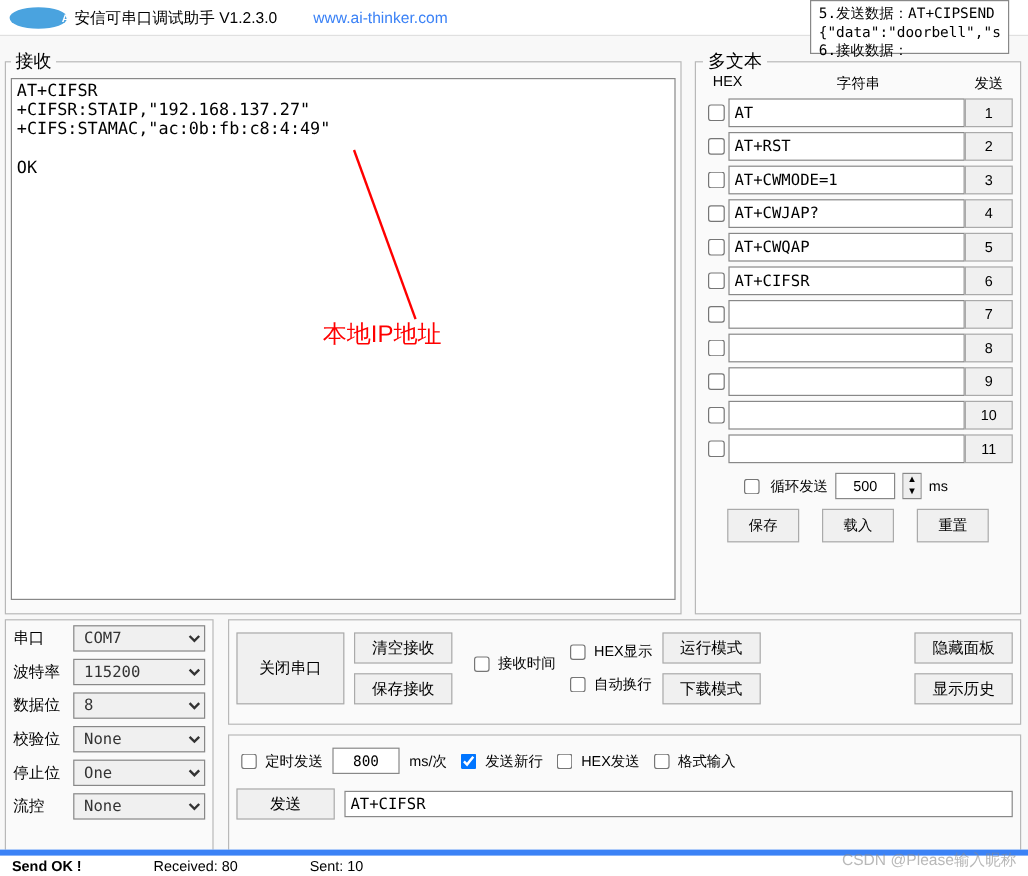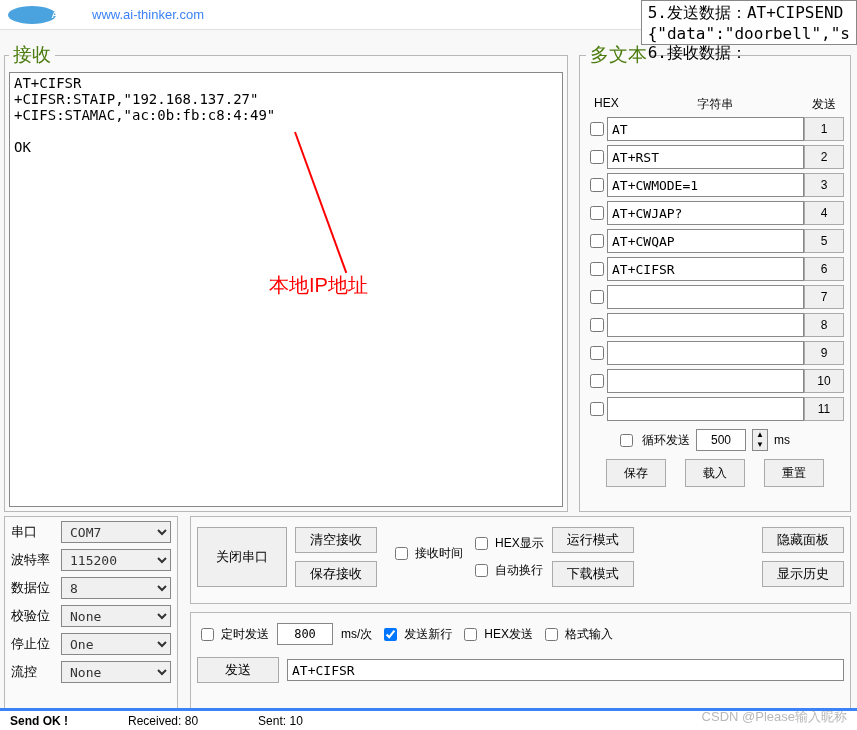--- a/index.html
+++ b/index.html
@@ -3,34 +3,34 @@
 <meta charset="utf-8">
 <style>
 * { box-sizing: border-box; font-family: "Microsoft YaHei", "SimSun", Arial, sans-serif; font-size: 12px; }
 body { margin: 0; background: #f8f8f8; width: 857px; height: 730px; overflow: hidden; }
 .titlebar { background: #fff; height: 30px; display: flex; align-items: center; padding: 0 8px; border-bottom: 1px solid #e0e0e0; }
 .titlebar .ico { width: 18px; height: 18px; border-radius: 50%; background: #4aa3df; color: #fff; display: flex; align-items: center; justify-content: center; font-size: 9px; font-weight: bold; margin-right: 6px; padding-left: 48px; }
 .titlebar .title { font-size: 13px; }
 .titlebar .url { margin-left: 30px; font-size: 13px; color: #3b82f6; }
 .window { position: relative; height: calc(100% - 30px - 22px); }
 
-.tooltip-float { position: absolute; right: 0; top: -30px; background: #fff; border: 1px solid #888; padding: 2px 6px; white-space: pre; font-family: "SimSun", monospace; font-size: 16px; z-index: 10; height: 45px;}
+.tooltip-float { position: absolute; right: 16px; top: -30px; background: #fff; border: 1px solid #888; padding: 2px 6px; white-space: pre; font-family: "SimSun", monospace; font-size: 12px; z-index: 10; height: 45px;}
 
 fieldset { border: 1px solid #b8b8b8; margin: 4px; padding: 4px; background: #fafafa; }
-legend { padding: 0 4px; font-size: 19px; color: #4d7c0f;}
+legend { padding: 0 4px; font-size: 15px; color: #000000;}
 
 .recv-area { position: absolute; left: 0; top: 8px; width: 572px; height: 470px; }
 .recv-area fieldset { height: 100%; }
 .recv-box { width: 100%; height: 435px; border: 1px solid #888; background: #fff; font-family: "SimSun", monospace; font-size: 14px; padding: 2px 4px; resize: none; white-space: pre-wrap; position: relative;}
 .annotation-line { position: absolute; left: 285px; top: 60px; width: 2px; height: 150px; background: red; transform: rotate(-20deg); transform-origin: top; z-index: 2;}
 .annotation-label { position: absolute; left: 260px; top: 200px; color: red; font-size: 20px; z-index: 2;}
 
 .multi-area { position: absolute; left: 575px; top: 8px; right: 2px; height: 470px; }
 .multi-area fieldset { height: 100%; padding: 0 6px 6px 6px;}
-.multi-head { display: flex; justify-content: space-between; padding: 0 8px 4px 8px; font-size: 13px; margin-top: 28px;}
+.multi-head { display: flex; justify-content: space-between; padding: 0 8px 4px 8px; font-size: 13px;}
 .cmd-row { display: flex; align-items: center; gap: 0; margin-bottom: 4px; }
 .cmd-row input[type=checkbox] { width: 14px; height: 14px; }
 .cmd-row input[type=text] { flex: 1; border: 1px solid #888; height: 24px; padding: 0 4px; font-family: "SimSun", monospace; font-size: 13px;}
 .cmd-row button { width: 40px; height: 24px; background: #f0f0f0; border: 1px solid #aaa; cursor: pointer; }
 .loop-row { display: flex; align-items: center; gap: 6px; margin: 8px 0 8px 30px; }
 .loop-row input[type=text] { width: 50px; height: 22px; border: 1px solid #888; text-align: center;}
 .multi-btns { display: flex; gap: 19px; justify-content: center; margin-top: 8px;}
 .multi-btns button { width: 60px; height: 28px; background: #f0f0f0; border: 1px solid #aaa; cursor: pointer;}
 
 .serial-panel { position: absolute; left: 0; top: 482px; width: 182px; height: 205px; }
@@ -42,32 +42,33 @@
 .ctrl-row { display: flex; align-items: center; gap: 8px; padding: 6px 2px; }
 button.big { width: 90px; height: 60px; background: #f0f0f0; border: 1px solid #aaa; cursor: pointer; font-size: 13px;}
 button.med { width: 82px; height: 26px; background: #f0f0f0; border: 1px solid #aaa; cursor: pointer; font-size: 13px;}
 .chk-stack { display: flex; flex-direction: column; gap: 8px; }
 .chk-label { display: flex; align-items: center; gap: 4px; font-size: 13px;}
 
 .send-panel { position: absolute; left: 186px; top: 578px; right: 2px; height: 110px; }
 .send-input { flex: 1; height: 22px; border: 1px solid #888; padding: 0 4px; font-family: "SimSun", monospace; font-size: 13px;}
 .ms-input { width: 56px; height: 22px; border: 1px solid #888; text-align: center; font-family: "Consolas", monospace;}
 
-.statusbar { position: absolute; bottom: 0; left: 0; right: 0; height: 22px; background: #fff; border-top: 3px solid #3b82f6; display: flex; align-items: center; padding: 0 10px; font-size: 12px;}
+.statusbar { position: absolute; bottom: 0; left: 0; right: 0; height: 22px; background: #fff; border-top: 5px solid #3b82f6; display: flex; align-items: center; padding: 0 10px; font-size: 12px;}
 .statusbar .sb-item { margin-right: 60px;}
 .statusbar .sb-item.bold { font-weight: bold;}
 .watermark { position: absolute; right: 10px; bottom: 4px; color: #8a8a8a; opacity: 0.6; font-size: 13px;}
 .updown { display:inline-flex; flex-direction:column; border:1px solid #888; height:22px; width:16px;}
 .updown span{height:10px; text-align:center; font-size:8px; line-height:10px; background:#eee; cursor:pointer;}
 </style>
 </head>
 <body>
 
 <div class="titlebar">
   <div class="ico">Ai</div>
+  <div class="title">安信可串口调试助手 V1.2.3.0</div>
   <div class="url">www.ai-thinker.com</div>
 </div>
 
 <div class="window">
 
   <div class="tooltip-float">5.发送数据：AT+CIPSEND
 {"data":"doorbell","s
 6.接收数据：</div>
 
   <div class="recv-area">

